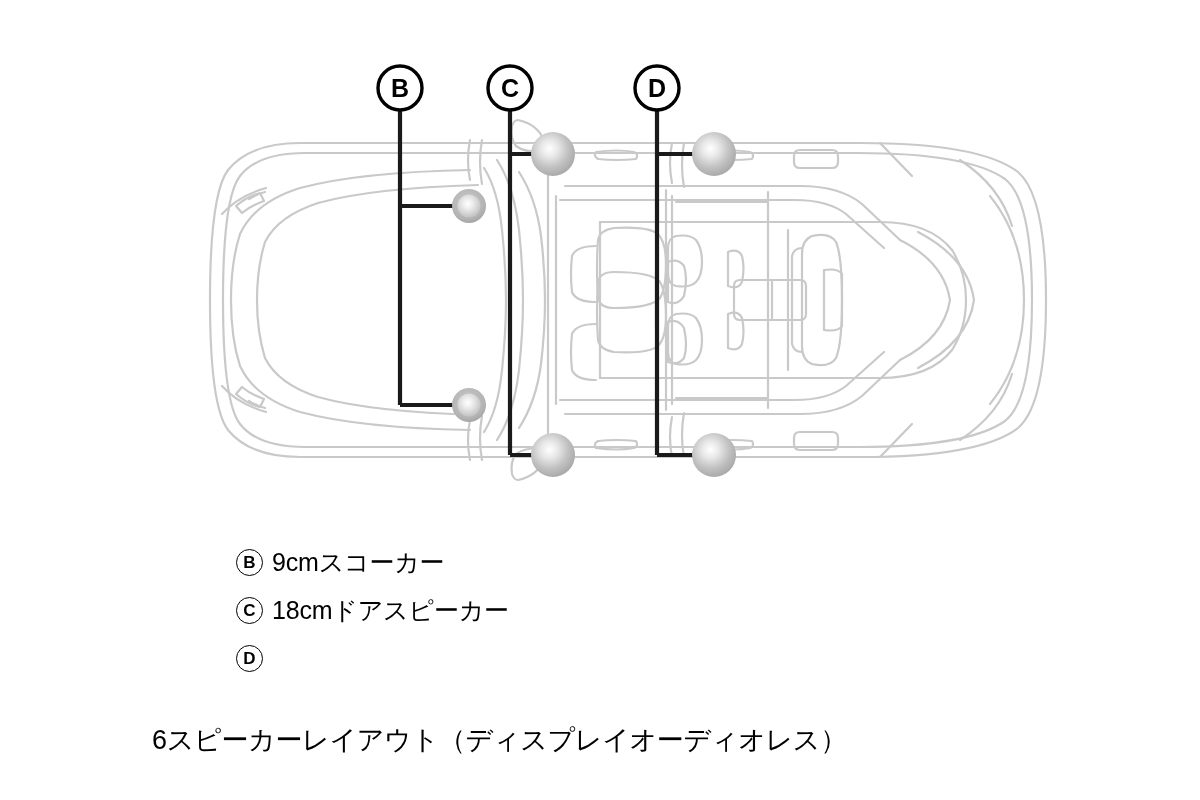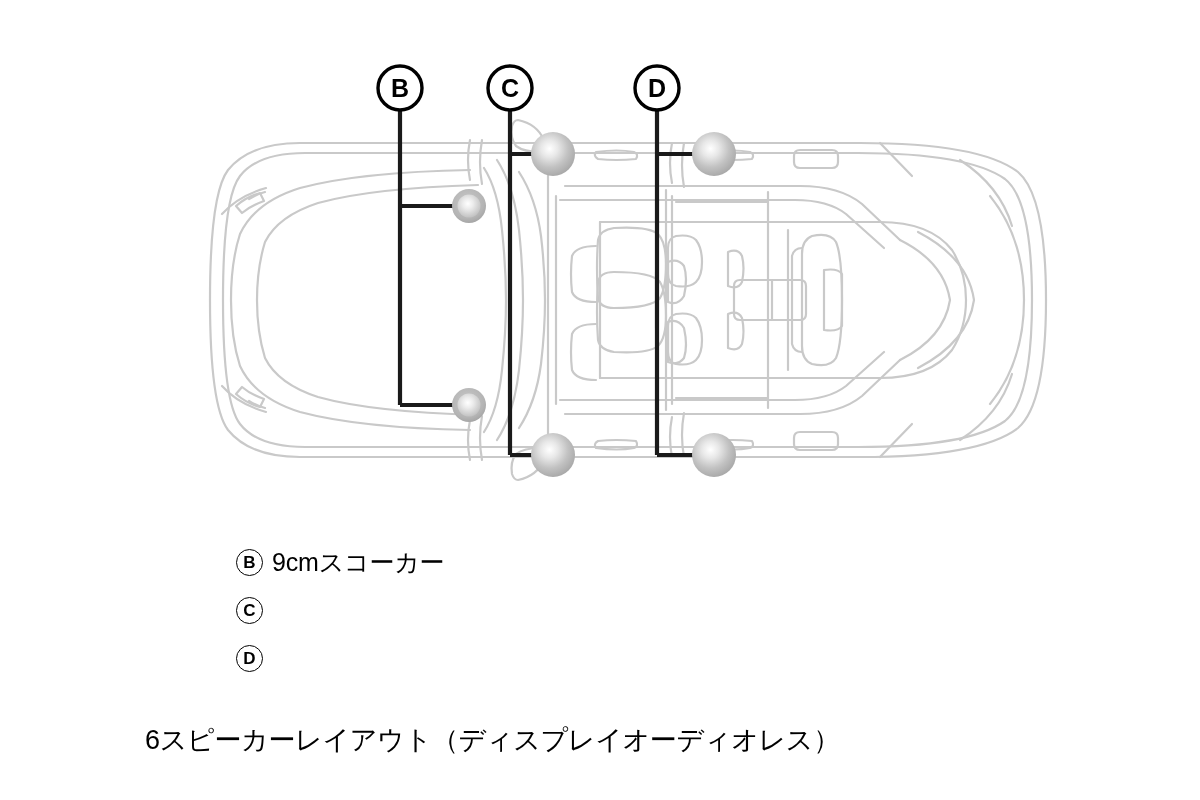--- a/index.html
+++ b/index.html
@@ -53,21 +53,21 @@
     box-sizing: border-box;
   }
   .legend-text {
     margin-left: 9px;
     font-size: 25px;
     letter-spacing: -0.2px;
     white-space: nowrap;
   }
   .caption {
     position: absolute;
-    left: 145px;
+    left: 152px;
     top: 722px;
     font-size: 27px;
     letter-spacing: -0.3px;
     white-space: nowrap;
   }
 </style>
 </head>
 <body>
 
 <div id="stage">
@@ -240,20 +240,21 @@
     </g>
   </svg>
 
   <div class="legend">
     <div class="legend-row">
       <div class="legend-badge">B</div>
       <div class="legend-text">9cmスコーカー</div>
     </div>
     <div class="legend-row">
       <div class="legend-badge">C</div>
+      <div class="legend-text">18cmドアスピーカー</div>
     </div>
     <div class="legend-row">
       <div class="legend-badge">D</div>
     </div>
   </div>
 
   <div class="caption">6スピーカーレイアウト（ディスプレイオーディオレス）</div>
 
 </div>
 

